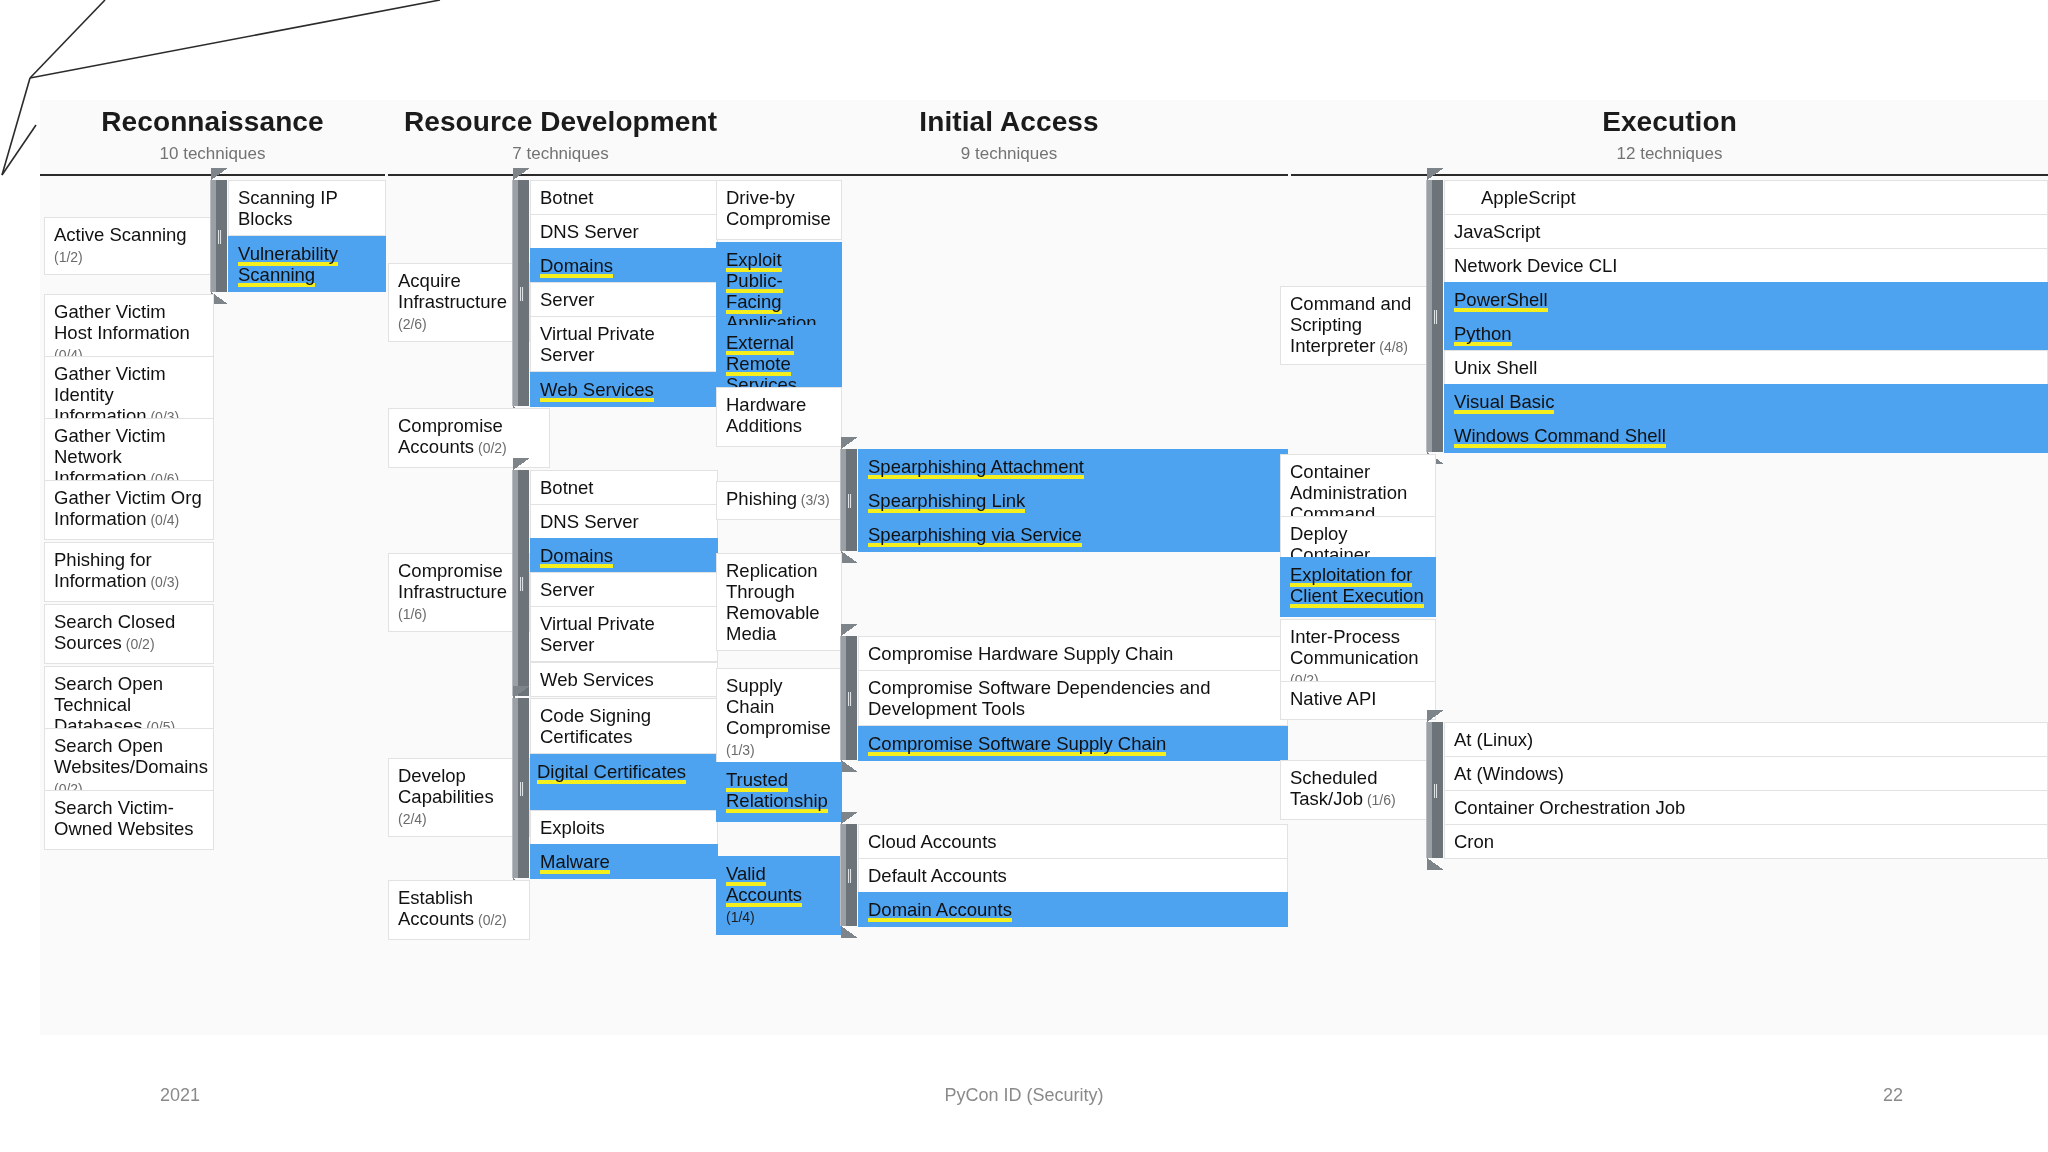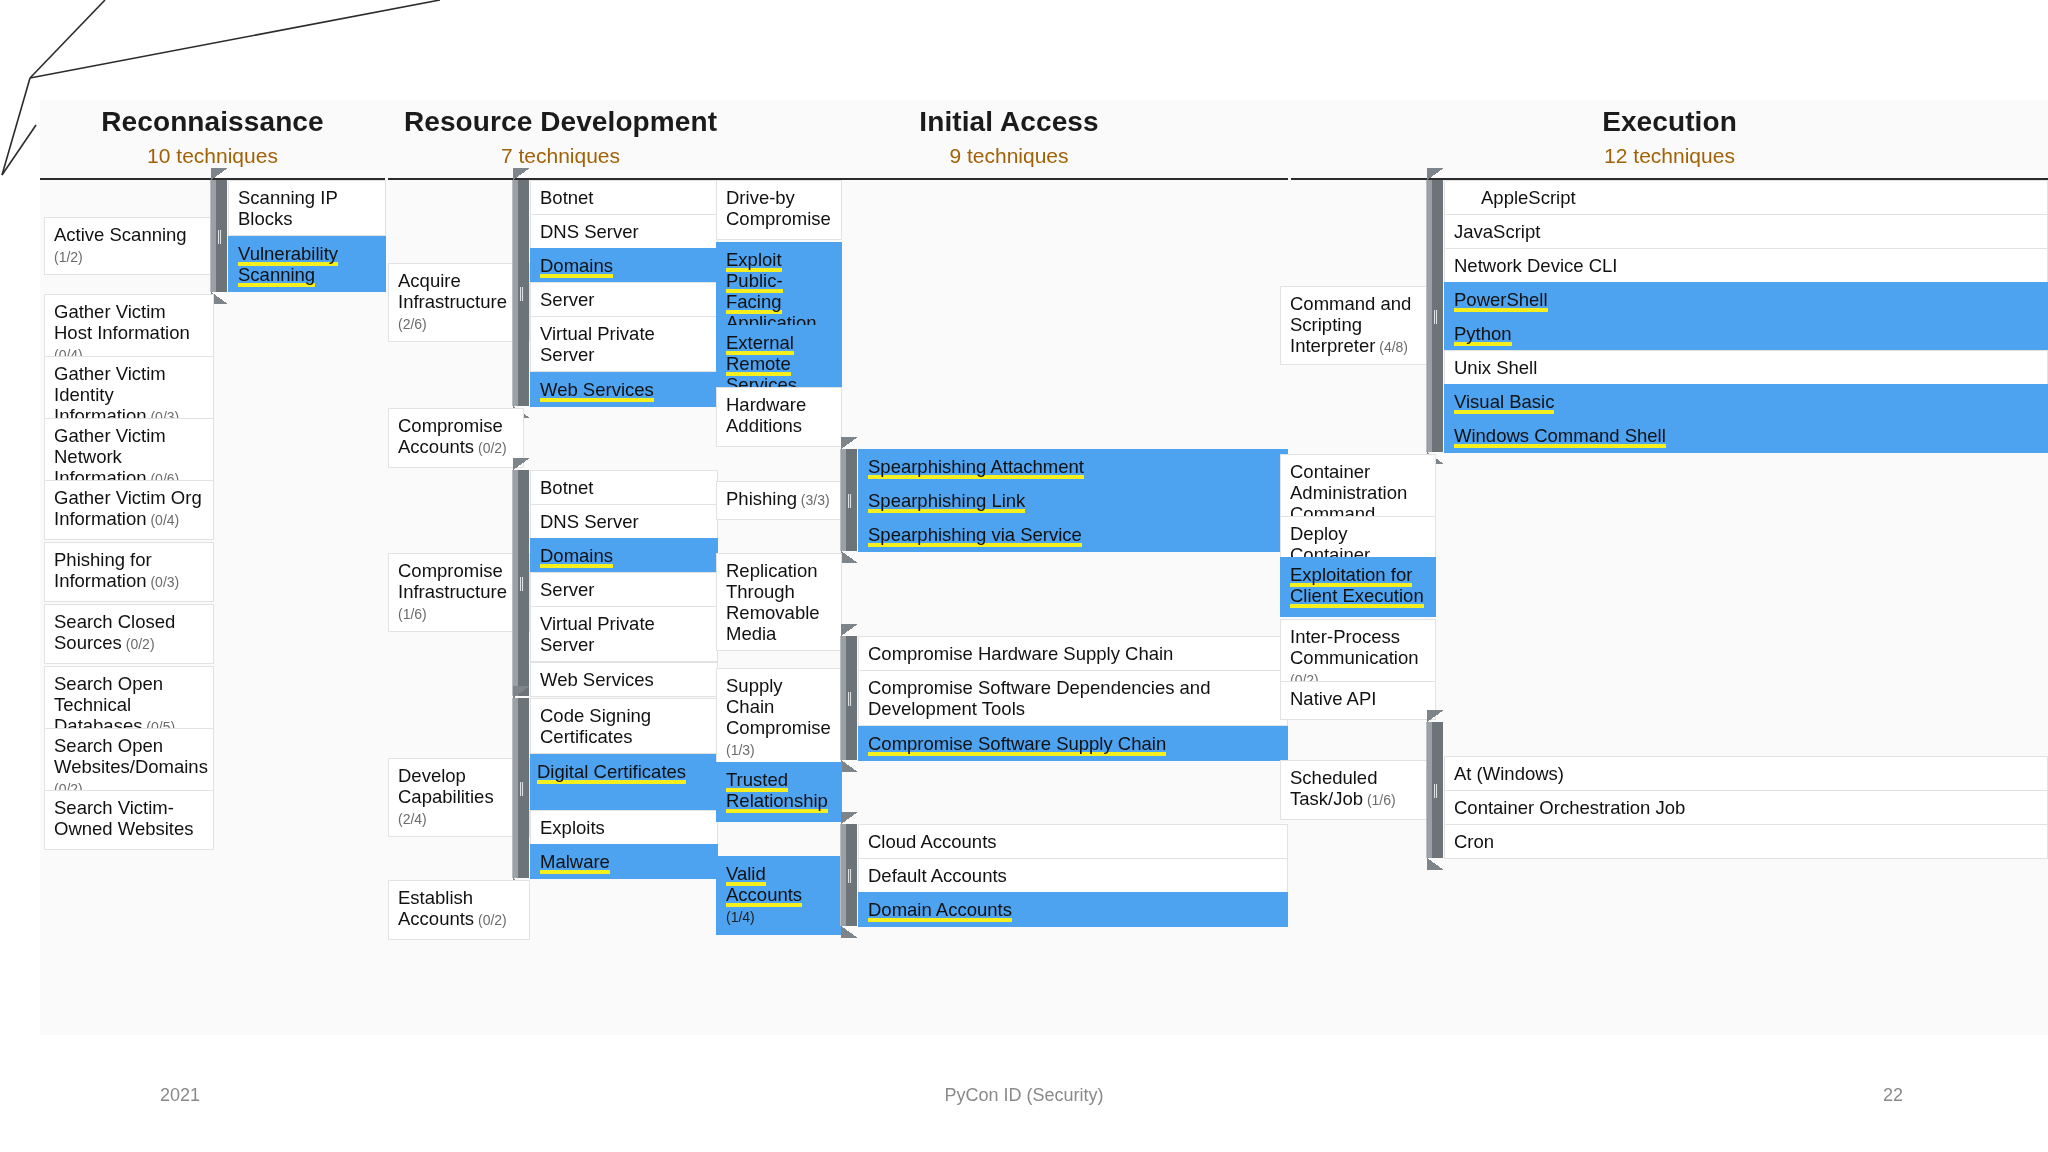--- a/index.html
+++ b/index.html
@@ -26,21 +26,21 @@
     overflow:hidden; background:#fafafa;
   }
   .tactic-col {
     position:absolute; top:0; height:935px;
   }
   .tactic-head { text-align:center; }
   .tactic-name {
     font-size:28px; font-weight:bold; color:#1b1b1b; letter-spacing:.1px;
     padding-top:6px;
   }
-  .tactic-count { font-size:21px; color:#a16207; margin-top:6px; }
+  .tactic-count { font-size:17px; color:#737373; margin-top:6px; }
   .tactic-rule { border-bottom:2px solid #2b2b2b; margin-top:10px; }
 
   
   .cell {
     position:absolute;
     background:#ffffff;
     border:1px solid #e2e2e2;
     font-size:18.5px;
     line-height:21px;
     color:#111111;
@@ -138,21 +138,21 @@
       <div class="handle" style="left: 472px; top: 80px; height: 226px;">
         <div class="tip-top"></div>
         <div class="tip-bot"></div>
       </div>
       <div class="cell" style="left: 490px; top: 80px; width: 188px; min-height: 34px;"><span class="lbl">Botnet</span></div>
       <div class="cell" style="left: 490px; top: 114px; width: 188px; min-height: 34px;"><span class="lbl">DNS Server</span></div>
       <div class="cell sel" style="left: 490px; top: 148px; width: 188px; min-height: 34px;"><span class="lbl">Domains</span></div>
       <div class="cell" style="left: 490px; top: 182px; width: 188px; min-height: 34px;"><span class="lbl">Server</span></div>
       <div class="cell" style="left: 490px; top: 216px; width: 188px; min-height: 56px;"><span class="lbl">Virtual Private Server</span></div>
       <div class="cell sel" style="left: 490px; top: 272px; width: 188px; min-height: 34px;"><span class="lbl">Web Services</span></div>
-      <div class="cell" style="left: 348px; top: 308px; width: 136px; min-height: 60px;"><span class="lbl">Compromise Accounts</span><span class="cnt"> (0/2)</span></div>
+      <div class="cell" style="left: 348px; top: 308px; width: 162px; min-height: 60px;"><span class="lbl">Compromise Accounts</span><span class="cnt"> (0/2)</span></div>
       <div class="cell" style="left: 348px; top: 453px; width: 142px; min-height: 60px;"><span class="lbl">Compromise Infrastructure</span><span class="cnt"> (1/6)</span></div>
       <div class="handle" style="left: 472px; top: 370px; height: 226px;">
         <div class="tip-top"></div>
         <div class="tip-bot"></div>
       </div>
       <div class="cell" style="left: 490px; top: 370px; width: 188px; min-height: 34px;"><span class="lbl">Botnet</span></div>
       <div class="cell" style="left: 490px; top: 404px; width: 188px; min-height: 34px;"><span class="lbl">DNS Server</span></div>
       <div class="cell sel" style="left: 490px; top: 438px; width: 188px; min-height: 34px;"><span class="lbl">Domains</span></div>
       <div class="cell" style="left: 490px; top: 472px; width: 188px; min-height: 34px;"><span class="lbl">Server</span></div>
       <div class="cell" style="left: 490px; top: 506px; width: 188px; min-height: 56px;"><span class="lbl">Virtual Private Server</span></div>
@@ -227,20 +227,21 @@
       <div class="cell" style="left: 1240px; top: 354px; width: 156px; min-height: 60px;"><span class="lbl">Container Administration Command</span></div>
       <div class="cell" style="left: 1240px; top: 416px; width: 156px; min-height: 39px;"><span class="lbl">Deploy Container</span></div>
       <div class="cell sel" style="left: 1240px; top: 457px; width: 156px; min-height: 60px;"><span class="lbl">Exploitation for Client Execution</span></div>
       <div class="cell" style="left: 1240px; top: 519px; width: 156px; min-height: 60px;"><span class="lbl">Inter-Process Communication</span><span class="cnt"> (0/2)</span></div>
       <div class="cell" style="left: 1240px; top: 581px; width: 156px; min-height: 39px;"><span class="lbl">Native API</span></div>
       <div class="cell" style="left: 1240px; top: 660px; width: 156px; min-height: 60px;"><span class="lbl">Scheduled Task/Job</span><span class="cnt"> (1/6)</span></div>
       <div class="handle" style="left: 1386px; top: 622px; height: 136px;">
         <div class="tip-top"></div>
         <div class="tip-bot"></div>
       </div>
+      <div class="cell" style="left: 1404px; top: 622px; width: 604px; min-height: 34px;"><span class="lbl">At (Linux)</span></div>
       <div class="cell" style="left: 1404px; top: 656px; width: 604px; min-height: 34px;"><span class="lbl">At (Windows)</span></div>
       <div class="cell" style="left: 1404px; top: 690px; width: 604px; min-height: 34px;"><span class="lbl">Container Orchestration Job</span></div>
       <div class="cell" style="left: 1404px; top: 724px; width: 604px; min-height: 34px;"><span class="lbl">Cron</span></div>
     </div>
 
   <div class="footer">
     <div class="f-left">2021</div>
     <div class="f-mid">PyCon ID (Security)</div>
     <div class="f-right">22</div>
   </div>

